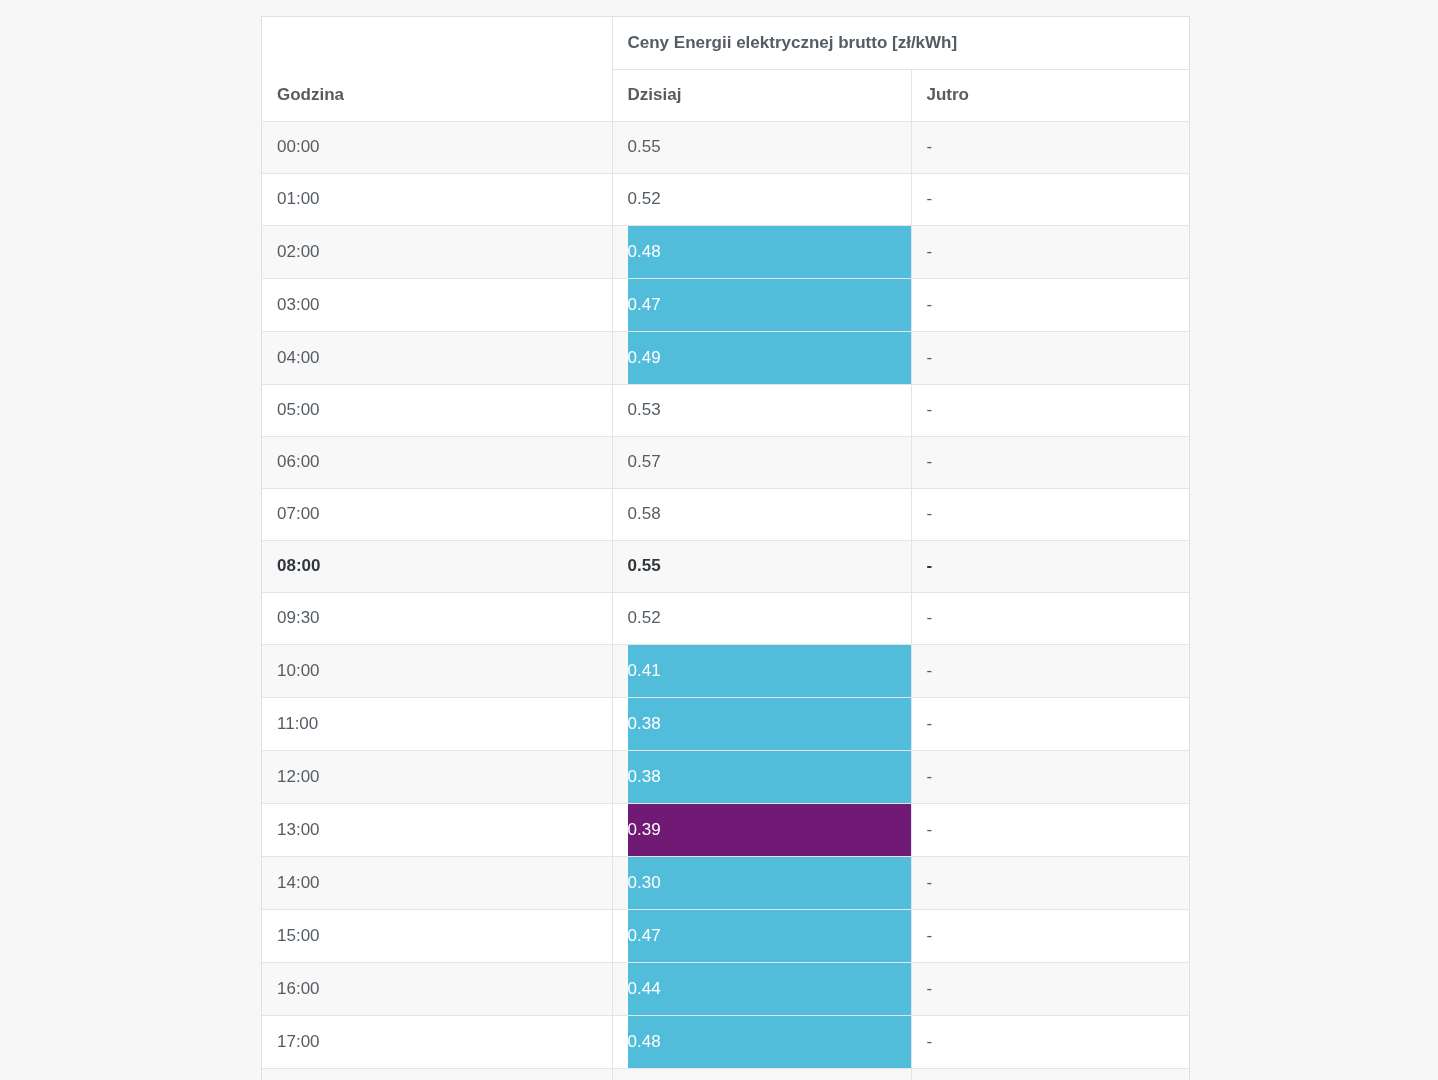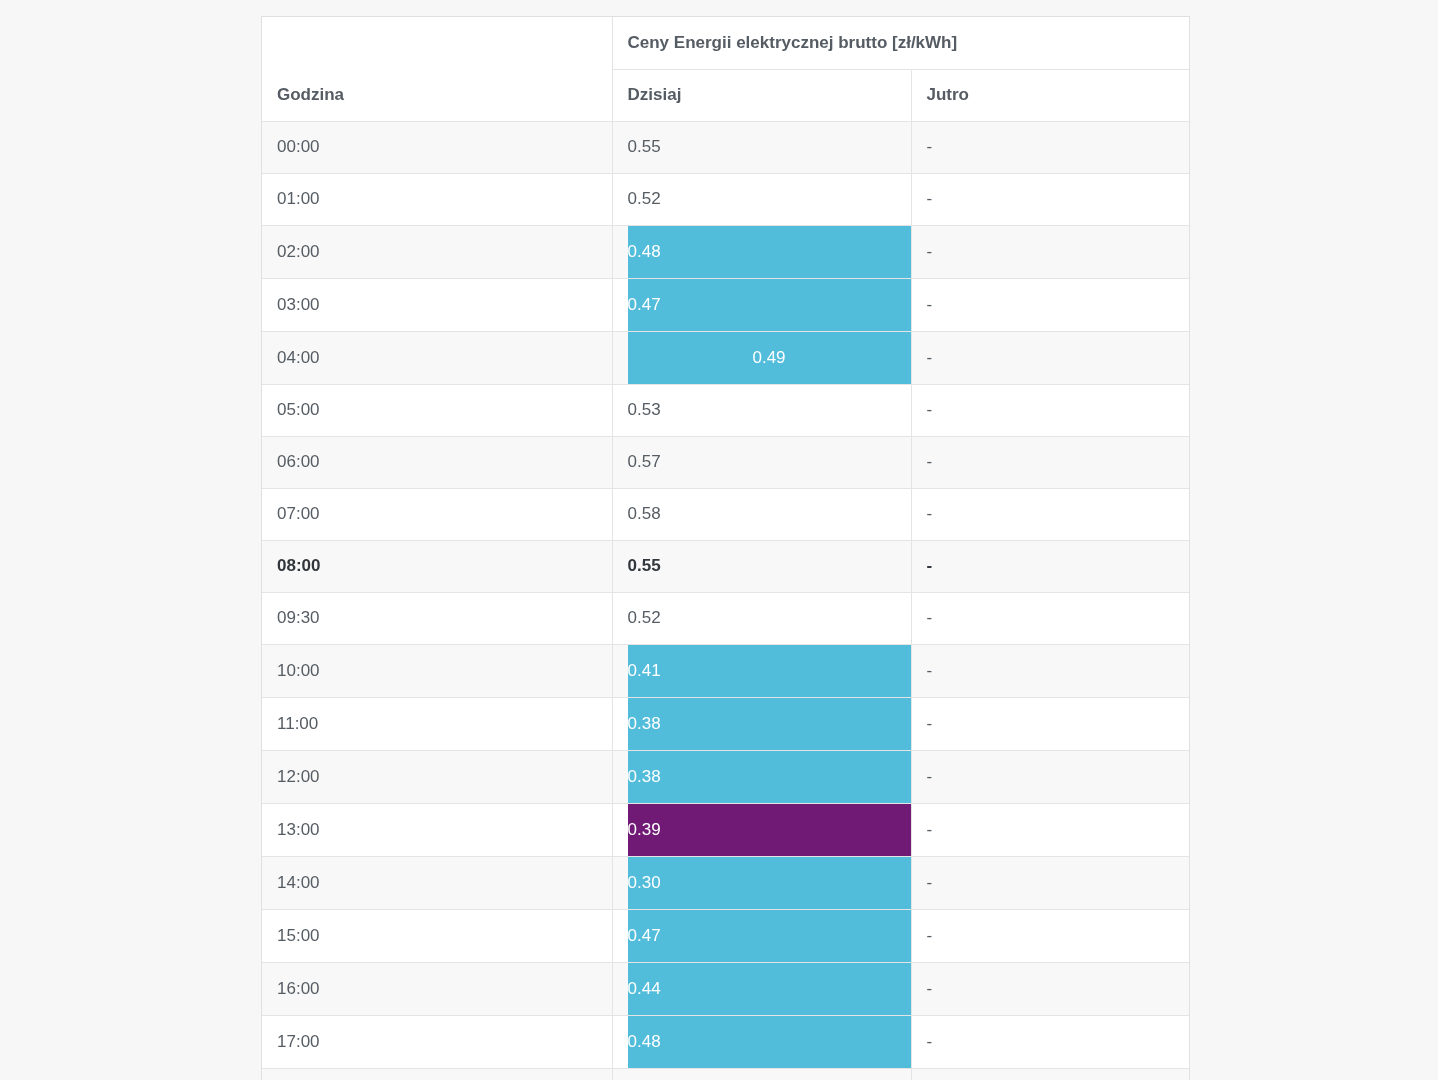--- a/index.html
+++ b/index.html
@@ -142,21 +142,21 @@
           <tr class="plain">
             <td class="cell-hour">03:00</td>
             <td class="hl">
               <span class="bar" style="background: rgb(82, 188, 219);">0.47</span>
             </td>
             <td class="cell-val">-</td>
           </tr>
           <tr class="alt">
             <td class="cell-hour">04:00</td>
             <td class="hl">
-              <span class="bar" style="background: rgb(82, 188, 219); text-align: center;">0.49</span>
+              <span class="bar" style="background: rgb(82, 188, 219);">0.49</span>
             </td>
             <td class="cell-val">-</td>
           </tr>
           <tr class="plain">
             <td class="cell-hour">05:00</td>
             <td class="cell-val">0.53</td>
             <td class="cell-val">-</td>
           </tr>
           <tr class="alt">
             <td class="cell-hour">06:00</td>

